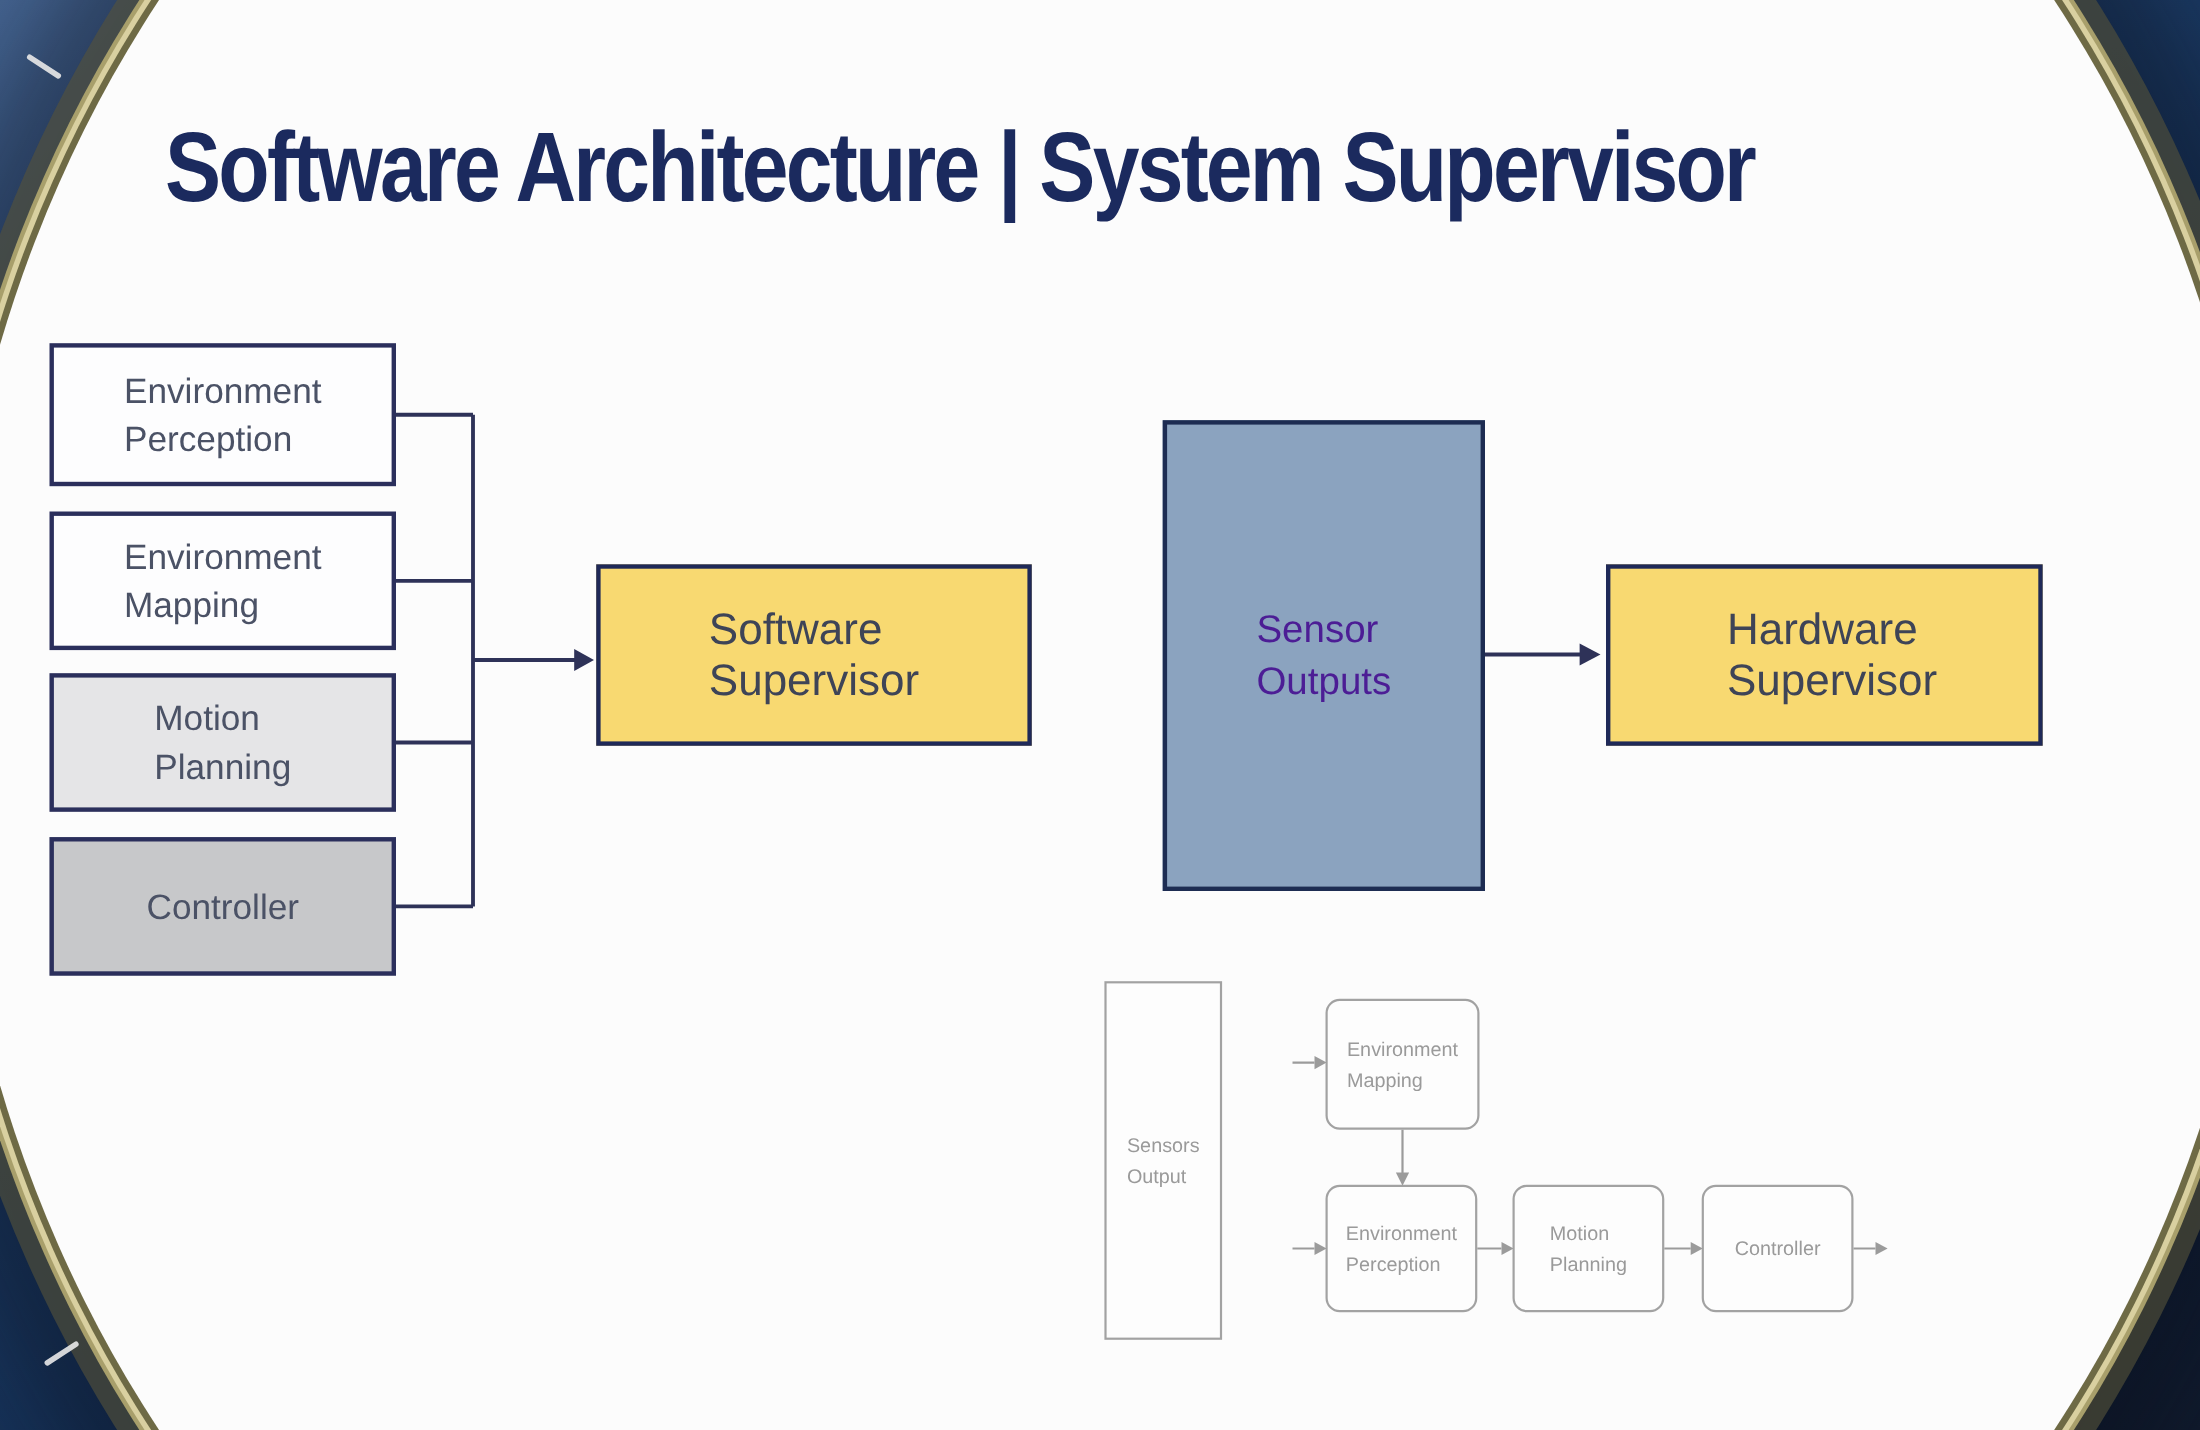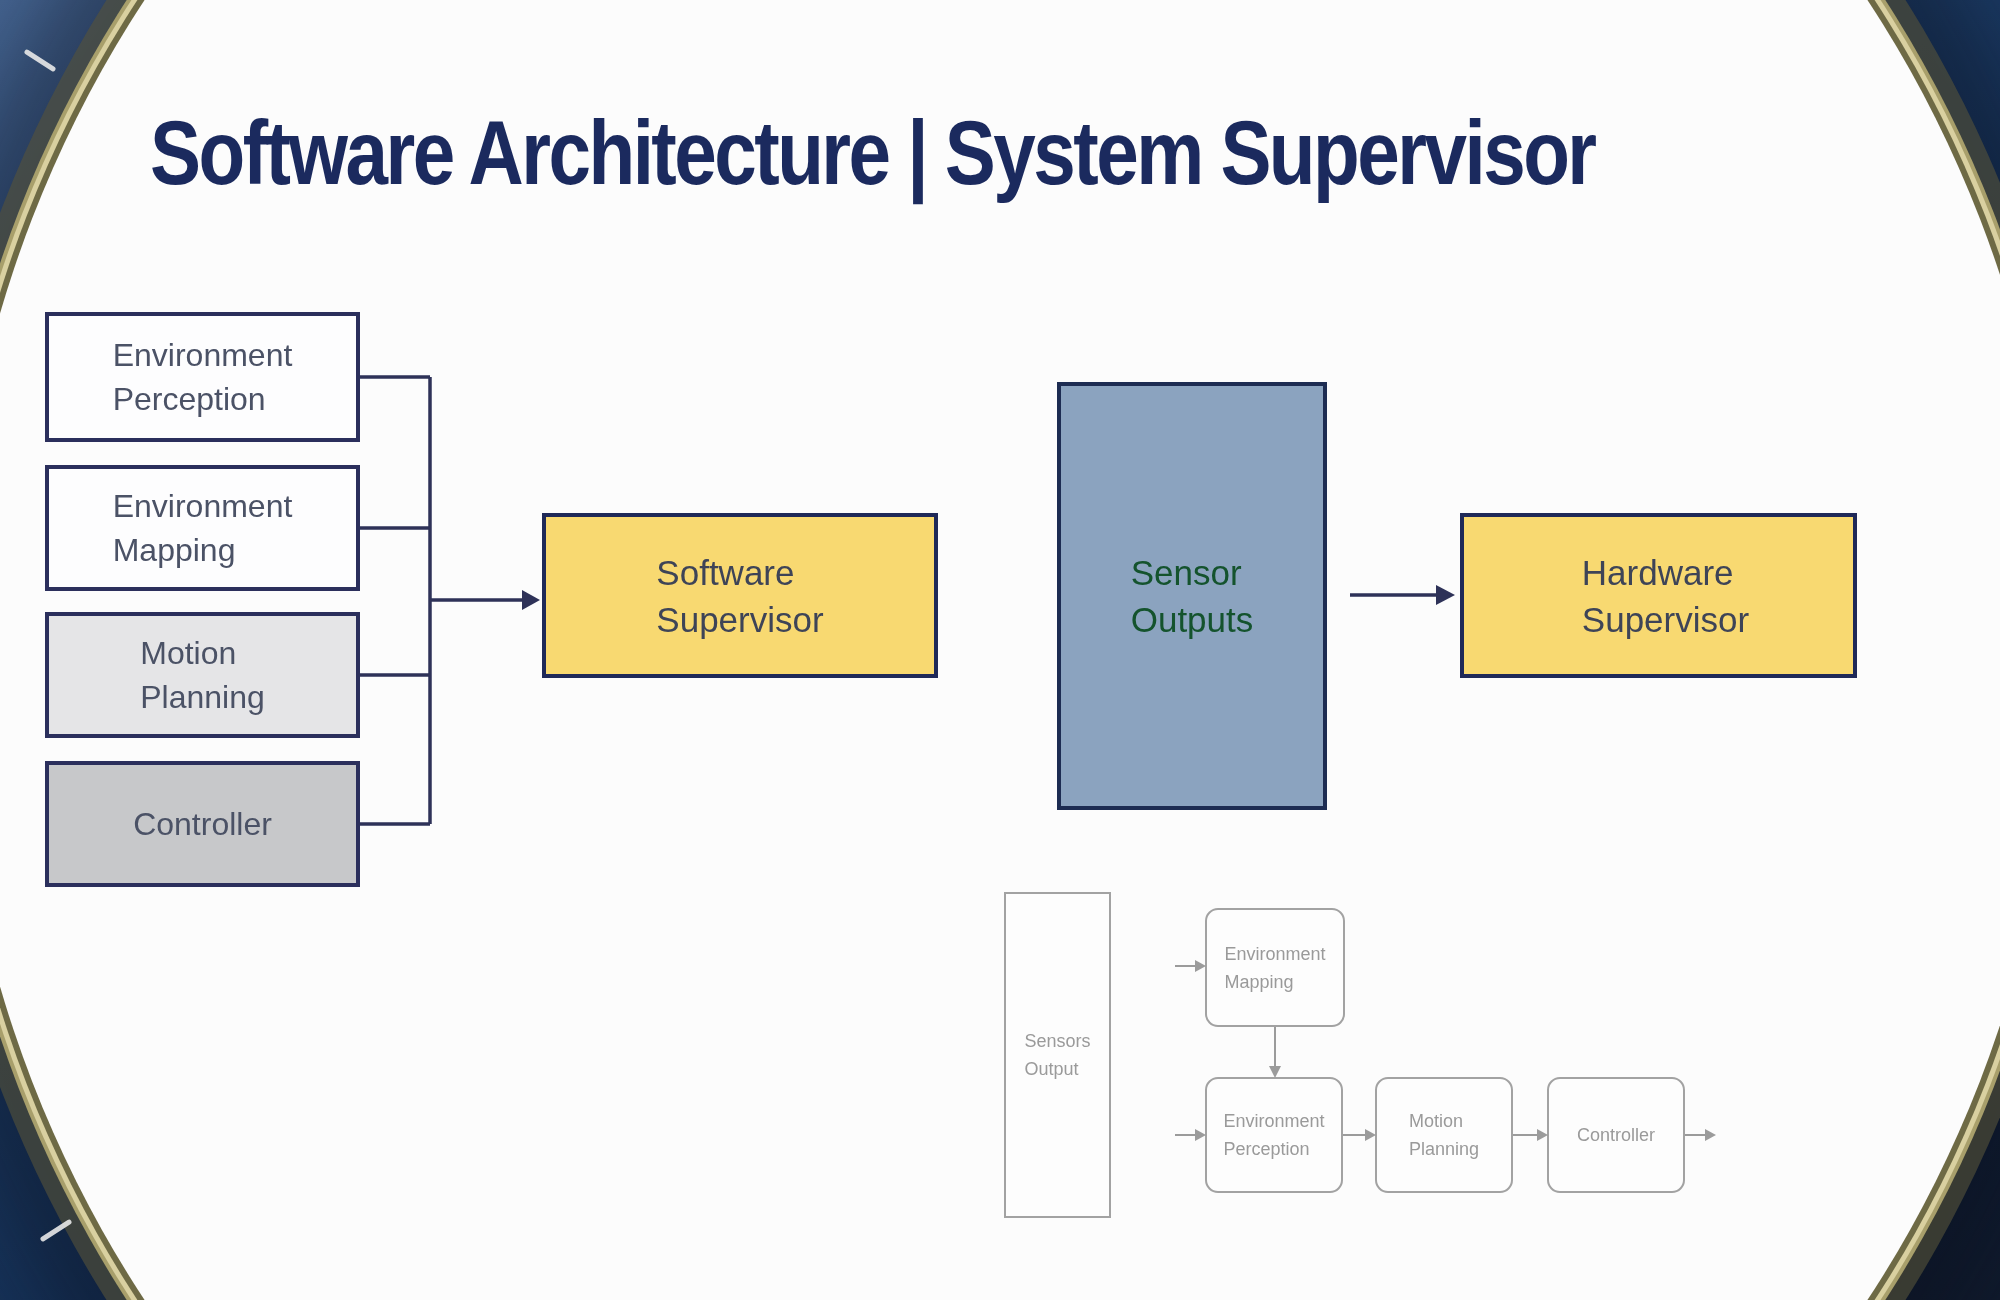--- a/index.html
+++ b/index.html
@@ -31,29 +31,29 @@
     text-align:left;white-space:pre-line;box-sizing:border-box;
   }
   
   .module{left:45px;width:315px;border:4px solid #2b2f5c;font-size:32px;line-height:44px;color:#4b5266;background:#fdfdfe;}
   #mod-perception{top:312px;height:130px;}
   #mod-mapping{top:465px;height:126px;}
   #mod-motion{top:612px;height:126px;background:#e5e5e7;}
   #mod-controller{top:761px;height:126px;background:#c7c8ca;}
 
   
-  .supervisor{border:4px solid #1f2958;background:#f8d971;font-size:35px;line-height:47px;color:#3e4457;}
+  .supervisor{border:4px solid #1f2958;background:#f8d971;font-size:40px;line-height:47px;color:#3e4457;}
   #software-supervisor{left:542px;top:513px;width:396px;height:165px;}
   #hardware-supervisor{left:1460px;top:513px;width:397px;height:165px;padding-left:14px;}
 
   
   #sensor-outputs{
-    left:1057px;top:382px;width:270px;height:428px;
+    left:1057px;top:382px;width:293px;height:428px;
     border:4px solid #1d2c52;background:#8ba3bf;
-    font-size:35px;line-height:47px;color:#14532d;
+    font-size:35px;line-height:47px;color:#4c1d95;
   }
 
   
   .mini{border:2px solid #a2a2a2;color:#9a9a9a;font-size:18px;line-height:28px;background:#fdfdfd;}
   #mini-sensors{left:1004px;top:892px;width:107px;height:326px;}
   #mini-mapping{left:1205px;top:908px;width:140px;height:119px;border-radius:13px;}
   #mini-system{
     left:1423px;top:913px;width:227px;height:112px;border-radius:13px;
     background:#f7d76a;border:2px solid#938b73;color:#4f4a3d;font-size:19px;
     box-shadow:4px 5px 7px rgba(70,62,30,.45);

